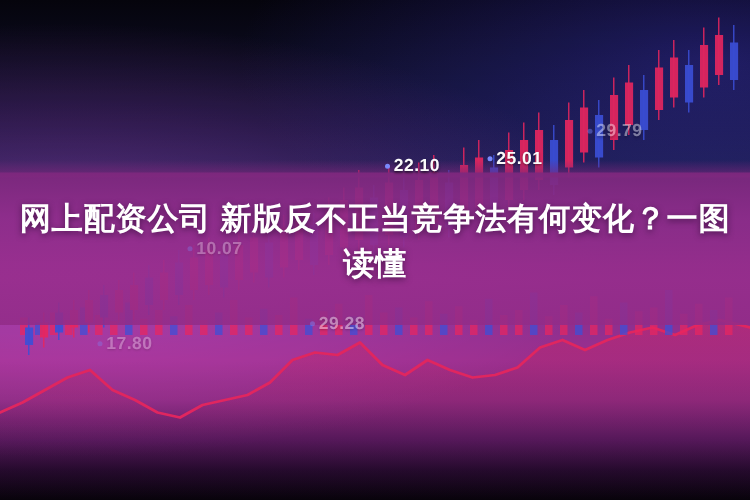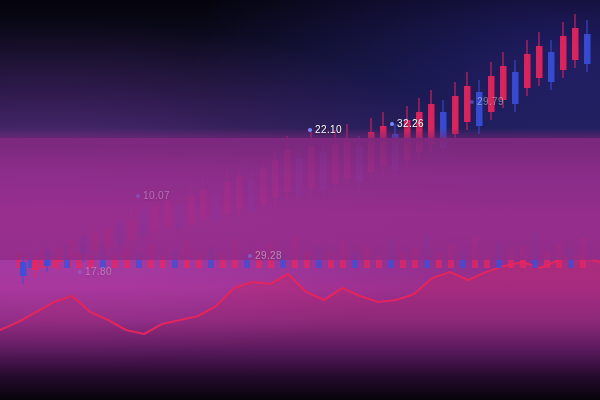--- a/index.html
+++ b/index.html
@@ -72,22 +72,22 @@
     width: 600px;
     height: 400px;
     display: block;
   }
   svg.candles { opacity: 0.95; }
 
   
   .tag {
     position: absolute;
     color: #ffffff;
-    font-size: 10px;
-    font-weight: normal;
+    font-size: 14px;
+    font-weight: bold;
     letter-spacing: 0.4px;
     white-space: nowrap;
     text-shadow: 0 1px 2px rgba(0,0,0,0.55);
   }
   .tag.dim   { opacity: 0.42; }
   .tag.dim2  { opacity: 0.30; }
   .tag.bright{ opacity: 0.98; }
   .tag .dot {
     display: inline-block;
     width: 4px; height: 4px;
@@ -288,22 +288,23 @@
         <rect x="572" y="28" width="6.5" height="32" fill="#e8265f" opacity="0.95"></rect>
         <line x1="587" x2="587" y1="20" y2="72" stroke="#3b4fd8" stroke-width="1.2" opacity="0.9"></line>
         <rect x="584" y="34" width="6.5" height="30" fill="#3b4fd8" opacity="0.95"></rect>
       </g>
   </svg>
 
   <div class="band-fade-top"></div>
   <div class="band"></div>
 
   <div id="tag-layer">
-      <div class="tag dim2" style="left: 136px; top: 190px; text-align: right;"><span class="dot"></span><span>10.07</span></div>
+      <div class="tag dim2" style="left: 150px; top: 190px; text-align: right;"><span class="dot"></span><span>10.07</span></div>
       <div class="tag bright" style="left: 308px; top: 124px;"><span class="dot"></span><span>22.10</span></div>
-      <div class="tag bright" style="left: 390px; top: 118px;"><span class="dot"></span><span>32.26</span></div>
+      <div class="tag bright" style="left: 390px; top: 118px;"><span class="dot"></span><span>25.01</span></div>
       <div class="tag dim" style="left: 470px; top: 96px;"><span class="dot"></span><span>29.79</span></div>
       <div class="tag dim" style="left: 248px; top: 250px;"><span class="dot"></span><span>29.28</span></div>
       <div class="tag dim2" style="left: 78px; top: 266px;"><span class="dot"></span><span>17.80</span></div>
     </div>
 
+  <div class="headline">网上配资公司 新版反不正当竞争法有何变化？一图读懂</div>
 
 </div>
 
 </body></html>

